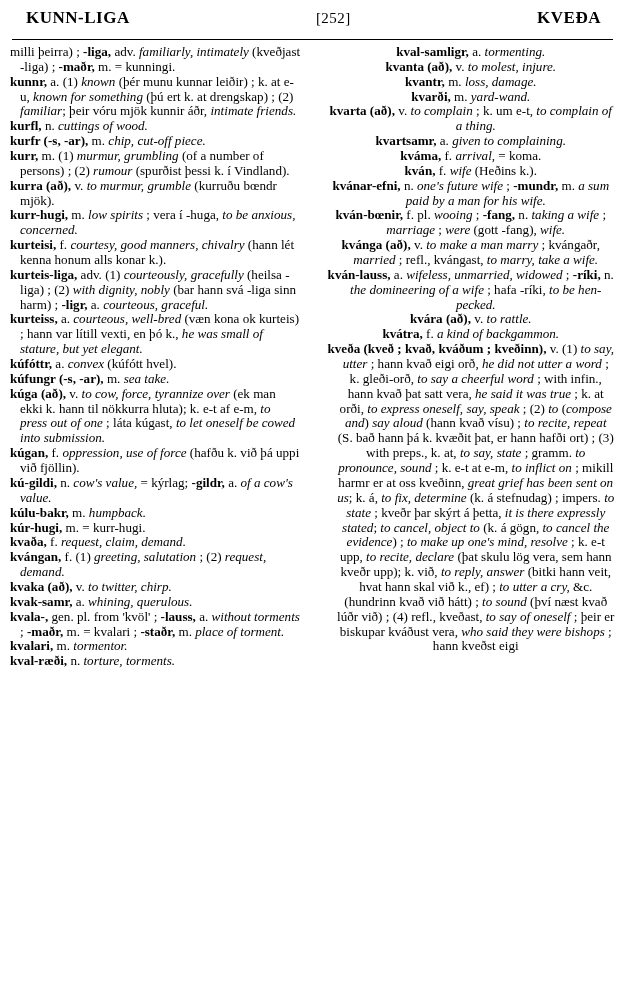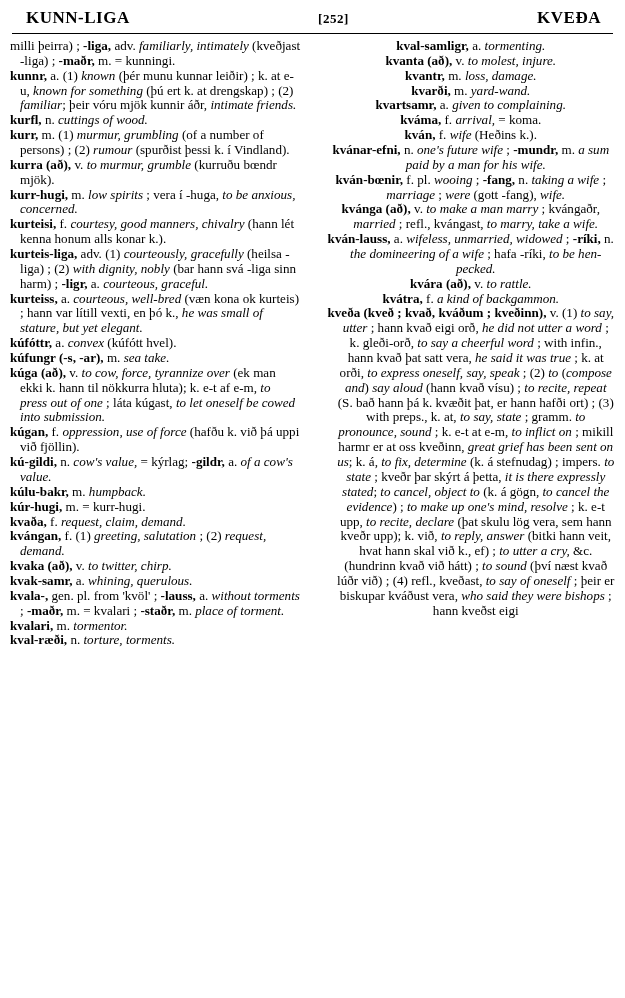--- a/index.html
+++ b/index.html
@@ -22,25 +22,25 @@
     padding: 8px 10px 0 10px;
   }
   .header {
     display: flex;
     align-items: baseline;
     justify-content: space-between;
     font-weight: bold;
     font-size: 17px;
     letter-spacing: 0.5px;
     padding: 0 14px 2px 16px;
-    margin-bottom: 3px;
+    margin-bottom: 9px;
     gap: 14px;
   }
   .header .hl { flex: 0 0 auto; }
-  .header .hc { flex: 0 0 auto; font-weight: bold; font-size: 13px; }
+  .header .hc { flex: 0 0 auto; font-weight: normal; font-size: 15px; }
   .header .hr { flex: 0 0 auto; }
   .rule {
     border-top: 1px solid #000;
     margin: 0 2px 5px 2px;
   }
   .columns {
     display: flex;
     gap: 4px;
     height: 944px;
   }
@@ -75,20 +75,21 @@
     <span class="hc">[252]</span>
     <span class="hr">KVEÐA</span>
   </div>
   <div class="rule"></div>
 
   <div class="columns">
     <div class="col left" id="col-left">
         <p class="entry hang">milli þeirra) ; <b>-liga,</b> adv. <i>familiarly,</i> <i>intimately</i> (kveðjast -liga) ; <b>-maðr,</b> m. = kunningi.</p>
         <p class="entry hang"><b>kunnr,</b> a. (1) <i>known</i> (þér munu kunnar leiðir) ; k. at e-u, <i>known for something</i> (þú ert k. at drengskap) ; (2) <i>familiar</i>; þeir vóru mjök kunnir áðr, <i>intimate friends.</i></p>
         <p class="entry hang"><b>kurfl,</b> n. <i>cuttings of wood.</i></p>
+        <p class="entry hang"><b>kurfr (-s, -ar),</b> m. <i>chip, cut-off piece.</i></p>
         <p class="entry hang"><b>kurr,</b> m. (1) <i>murmur, grumbling</i> (of a number of persons) ; (2) <i>rumour</i> (spurðist þessi k. í Vindland).</p>
         <p class="entry hang"><b>kurra (að),</b> v. <i>to murmur, grumble</i> (kurruðu bœndr mjök).</p>
         <p class="entry hang"><b>kurr-hugi,</b> m. <i>low spirits</i> ; vera í -huga, <i>to be anxious, concerned.</i></p>
         <p class="entry hang"><b>kurteisi,</b> f. <i>courtesy, good manners, chivalry</i> (hann lét kenna honum alls konar k.).</p>
         <p class="entry hang"><b>kurteis-liga,</b> adv. (1) <i>courteously, gracefully</i> (heilsa -liga) ; (2) <i>with dignity, nobly</i> (bar hann svá -liga sinn harm) ; <b>-ligr,</b> a. <i>courteous, graceful.</i></p>
         <p class="entry hang"><b>kurteiss,</b> a. <i>courteous, well-bred</i> (væn kona ok kurteis) ; hann var lítill vexti, en þó k., <i>he was small of stature, but yet elegant.</i></p>
         <p class="entry hang"><b>kúfóttr,</b> a. <i>convex</i> (kúfótt hvel).</p>
         <p class="entry hang"><b>kúfungr (-s, -ar),</b> m. <i>sea take.</i></p>
         <p class="entry hang"><b>kúga (að),</b> v. <i>to cow, force, tyrannize over</i> (ek man ekki k. hann til nökkurra hluta); k. e-t af e-m, <i>to press out of one</i> ; láta kúgast, <i>to let oneself be cowed into submission.</i></p>
         <p class="entry hang"><b>kúgan,</b> f. <i>oppression, use of force</i> (hafðu k. við þá uppi við fjöllin).</p>
@@ -101,20 +102,21 @@
         <p class="entry hang"><b>kvak-samr,</b> a. <i>whining, querulous.</i></p>
         <p class="entry hang"><b>kvala-,</b> gen. pl. from 'kvöl' ; <b>-lauss,</b> a. <i>without torments</i> ; <b>-maðr,</b> m. = kvalari ; <b>-staðr,</b> m. <i>place of torment.</i></p>
         <p class="entry hang"><b>kvalari,</b> m. <i>tormentor.</i></p>
         <p class="entry hang"><b>kval-ræði,</b> n. <i>torture, torments.</i></p>
       </div>
     <div class="col right" id="col-right">
         <p class="entry hang"><b>kval-samligr,</b> a. <i>tormenting.</i></p>
         <p class="entry hang"><b>kvanta (að),</b> v. <i>to molest, injure.</i></p>
         <p class="entry hang"><b>kvantr,</b> m. <i>loss, damage.</i></p>
         <p class="entry hang"><b>kvarði,</b> m. <i>yard-wand.</i></p>
+        <p class="entry hang"><b>kvarta (að),</b> v. <i>to complain</i> ; k. um e-t, <i>to complain of a thing.</i></p>
         <p class="entry hang"><b>kvartsamr,</b> a. <i>given to complaining.</i></p>
         <p class="entry hang"><b>kváma,</b> f. <i>arrival,</i> = koma.</p>
         <p class="entry hang"><b>kván,</b> f. <i>wife</i> (Heðins k.).</p>
         <p class="entry hang"><b>kvánar-efni,</b> n. <i>one's future wife</i> ; <b>-mundr,</b> m. <i>a sum paid by a man for his wife.</i></p>
         <p class="entry hang"><b>kván-bœnir,</b> f. pl. <i>wooing</i> ; <b>-fang,</b> n. <i>taking a wife</i> ; <i>marriage</i> ; <i>were</i> (gott -fang), <i>wife.</i></p>
         <p class="entry hang"><b>kvánga (að),</b> v. <i>to make a man marry</i> ; kvángaðr, <i>married</i> ; refl., kvángast, <i>to marry, take a wife.</i></p>
         <p class="entry hang"><b>kván-lauss,</b> a. <i>wifeless, unmarried, widowed</i> ; <b>-ríki,</b> n. <i>the domineering of a wife</i> ; hafa -ríki, <i>to be hen-pecked.</i></p>
         <p class="entry hang"><b>kvára (að),</b> v. <i>to rattle.</i></p>
         <p class="entry hang"><b>kvátra,</b> f. <i>a kind of backgammon.</i></p>
         <p class="entry hang"><b>kveða (kveð ; kvað, kváðum ; kveðinn),</b> v. (1) <i>to say, utter</i> ; hann kvað eigi orð, <i>he did not utter a word</i> ; k. gleði-orð, <i>to say a cheerful word</i> ; with infin., hann kvað þat satt vera, <i>he said it was true</i> ; k. at orði, <i>to express oneself, say, speak</i> ; (2) <i>to</i> (<i>compose and</i>) <i>say aloud</i> (hann kvað vísu) ; <i>to recite, repeat</i> (S. bað hann þá k. kvæðit þat, er hann hafði ort) ; (3) with preps., k. at, <i>to say, state</i> ; gramm. <i>to pronounce, sound</i> ; k. e-t at e-m, <i>to inflict on</i> ; mikill harmr er at oss kveðinn, <i>great grief has been sent on us</i>; k. á, <i>to fix, determine</i> (k. á stefnudag) ; impers. <i>to state</i> ; kveðr þar skýrt á þetta, <i>it is there expressly stated</i>; <i>to cancel, object to</i> (k. á gögn, <i>to cancel the evidence</i>) ; <i>to make up one's mind, resolve</i> ; k. e-t upp, <i>to recite, declare</i> (þat skulu lög vera, sem hann kveðr upp); k. við, <i>to reply, answer</i> (bitki hann veit, hvat hann skal við k., ef) ; <i>to utter a cry,</i> &amp;c. (hundrinn kvað við hátt) ; <i>to sound</i> (því næst kvað lúðr við) ; (4) refl., kveðast, <i>to say of oneself</i> ; þeir er biskupar kváðust vera, <i>who said they were bishops</i> ; hann kveðst eigi</p>

